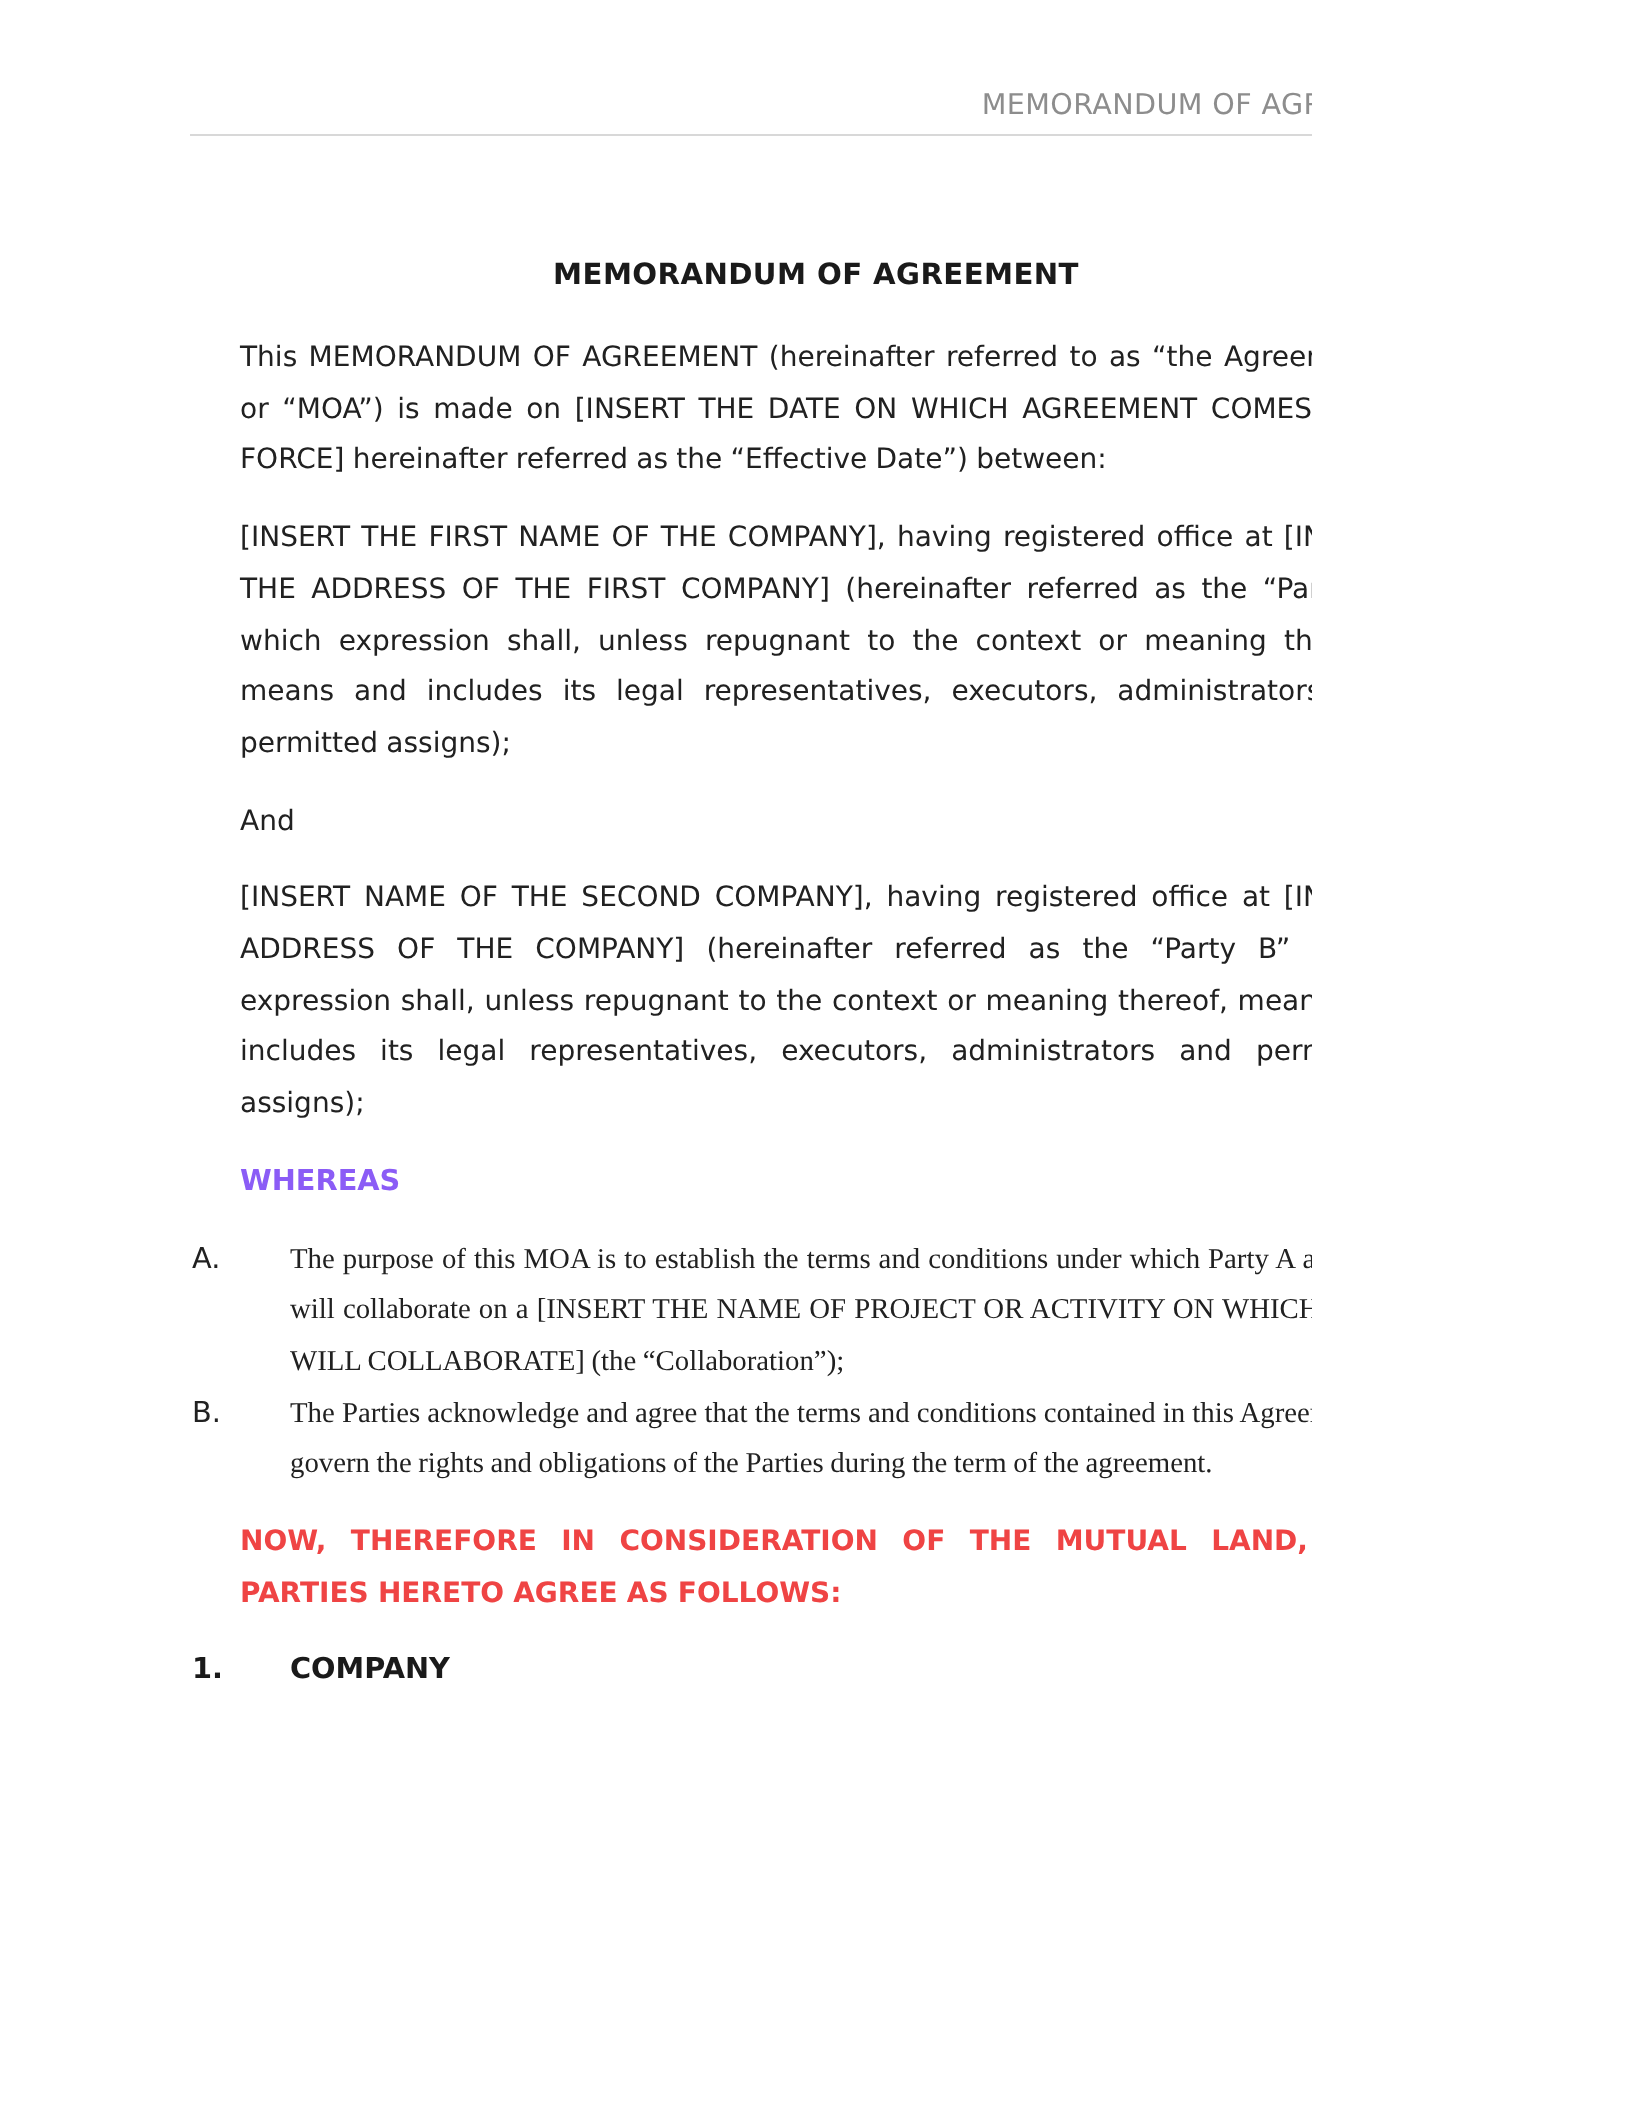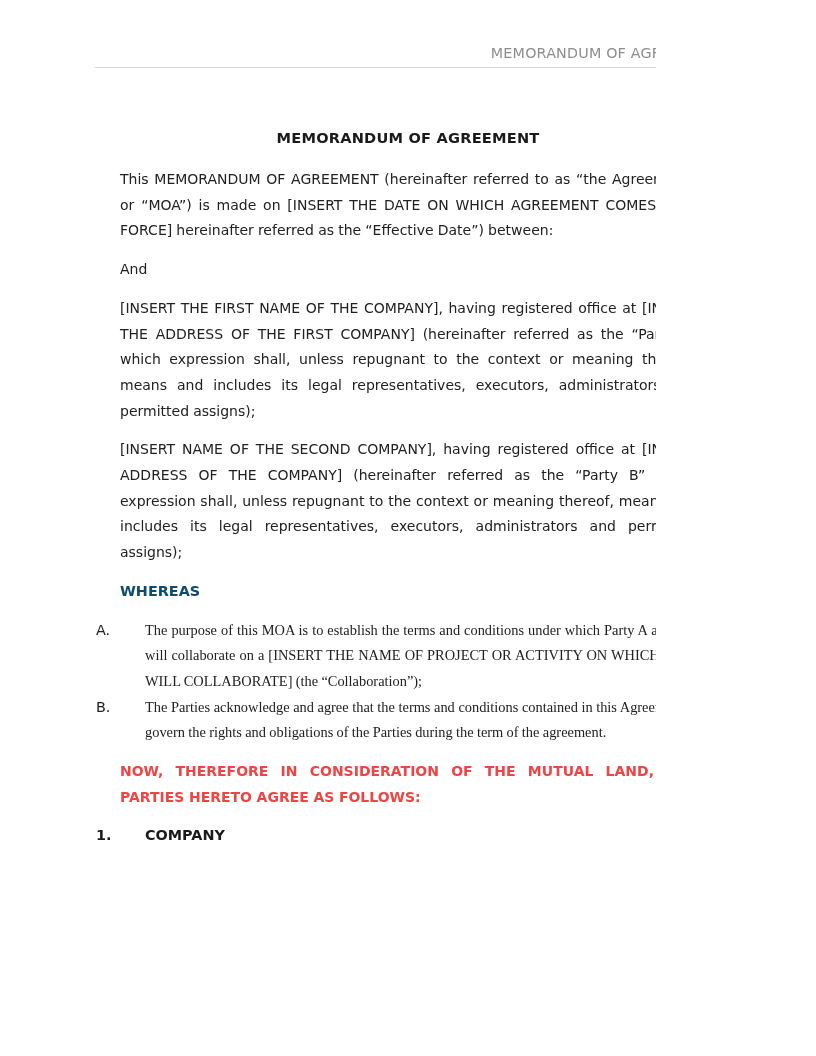--- a/index.html
+++ b/index.html
@@ -53,21 +53,21 @@
     text-align: justify;
     word-spacing: -0.3px;
   }
   .para.no-justify { text-align: left; }
   .para.bold { font-weight: bold; color: #ef4444; }
   .side-heading {
     margin: 0 23px 13px 24px;
     font-size: 14.4px;
     line-height: 25.7px;
     font-weight: bold;
-    color: #0c4a6e;
+    color: #8b5cf6;
   }
   .recitals { margin: 0 0 13px 0; }
   .recital {
     display: flex;
     font-size: 14.4px;
     line-height: 25.7px;
     word-spacing: -0.3px;
   }
   .recital .marker {
     flex: 0 0 49px;
@@ -111,23 +111,23 @@
   <div class="page-header">
     <span>MEMORANDUM OF AGREEMENT</span>
   </div>
 
   <div class="content">
 
     <h1 class="doc-title">MEMORANDUM OF AGREEMENT</h1>
 
     <p class="para">This MEMORANDUM OF AGREEMENT (hereinafter referred to as “the Agreement” or “MOA”) is made on [INSERT THE DATE ON WHICH AGREEMENT COMES INTO FORCE] hereinafter referred as the “Effective Date”) between:</p>
 
+    <p class="para">[INSERT THE FIRST NAME OF THE COMPANY], having registered office at [INSERT THE ADDRESS OF THE FIRST COMPANY] (hereinafter referred as the “Party A” which expression shall, unless repugnant to the context or meaning thereof, means and includes its legal representatives, executors, administrators and permitted assigns);</p>
+
     <p class="para no-justify">And</p>
-
-    <p class="para">[INSERT THE FIRST NAME OF THE COMPANY], having registered office at [INSERT THE ADDRESS OF THE FIRST COMPANY] (hereinafter referred as the “Party A” which expression shall, unless repugnant to the context or meaning thereof, means and includes its legal representatives, executors, administrators and permitted assigns);</p>
 
     <p class="para">[INSERT NAME OF THE SECOND COMPANY], having registered office at [INSERT ADDRESS OF THE COMPANY] (hereinafter referred as the “Party B” which expression shall, unless repugnant to the context or meaning thereof, means and includes its legal representatives, executors, administrators and permitted assigns);</p>
 
 
     <div class="side-heading">WHEREAS</div>
 
     <div class="recitals">
       <div class="recital">
         <span class="marker">A.</span>
         <span class="text">The purpose of this MOA is to establish the terms and conditions under which Party A and Party B will collaborate on a [INSERT THE NAME OF PROJECT OR ACTIVITY ON WHICH PARTIES WILL COLLABORATE] (the “Collaboration”);</span>

